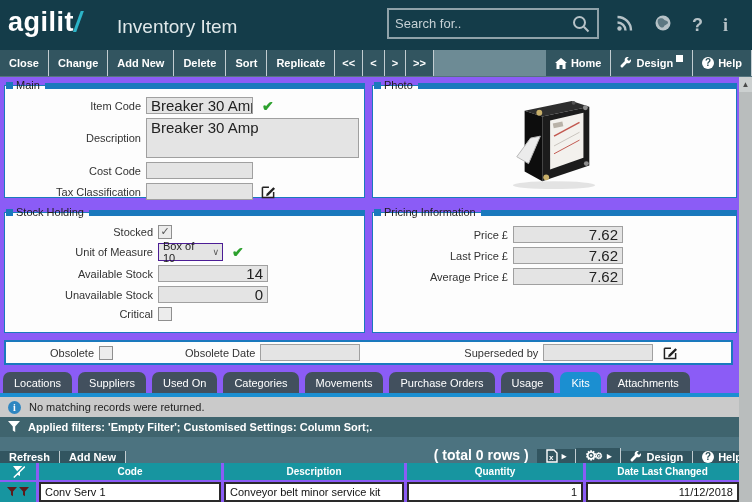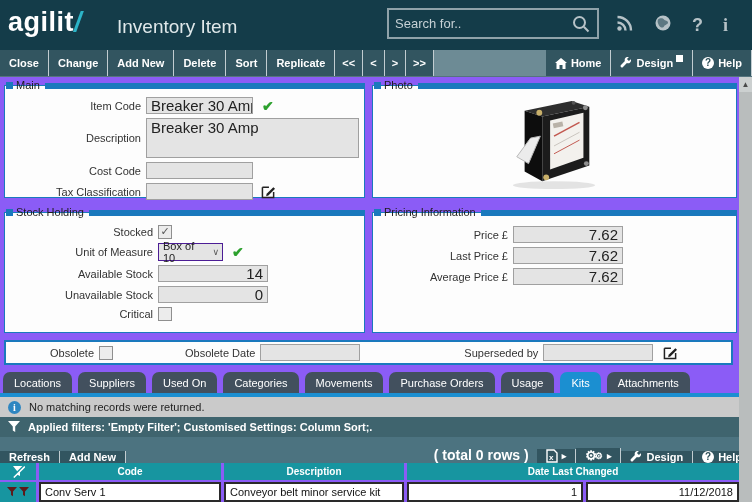--- a/index.html
+++ b/index.html
@@ -354,20 +354,21 @@
   <div class="ghead">
     <div class="gh w0">
       <svg width="13" height="13" viewBox="0 0 13 13">
           <polygon points="1,1 12,1 8,6 8,11 5,9.5 5,6" fill="#fff"></polygon>
           <line x1="1" y1="12" x2="12" y2="1" stroke="#1795a0" stroke-width="2.4"></line>
           <line x1="1.8" y1="12.6" x2="12.8" y2="1.6" stroke="#fff" stroke-width="1.4"></line>
         </svg>
     </div>
     <div class="gh w1">Code</div>
     <div class="gh w2">Description</div>
+    <div class="gh w3">Quantity</div>
     <div class="gh w4">Date Last Changed</div>
   </div>
 
   <div class="grow">
     <div class="gc iconcell w0">
       <svg width="10" height="10" viewBox="0 0 12 12">
           <polygon points="0,0 12,0 7.2,5.5 7.2,11 4.8,9.5 4.8,5.5" fill="#5d1a1a"></polygon>
         </svg>
       <svg width="10" height="10" viewBox="0 0 12 12">
           <polygon points="0,0 12,0 7.2,5.5 7.2,11 4.8,9.5 4.8,5.5" fill="#5d1a1a"></polygon>

